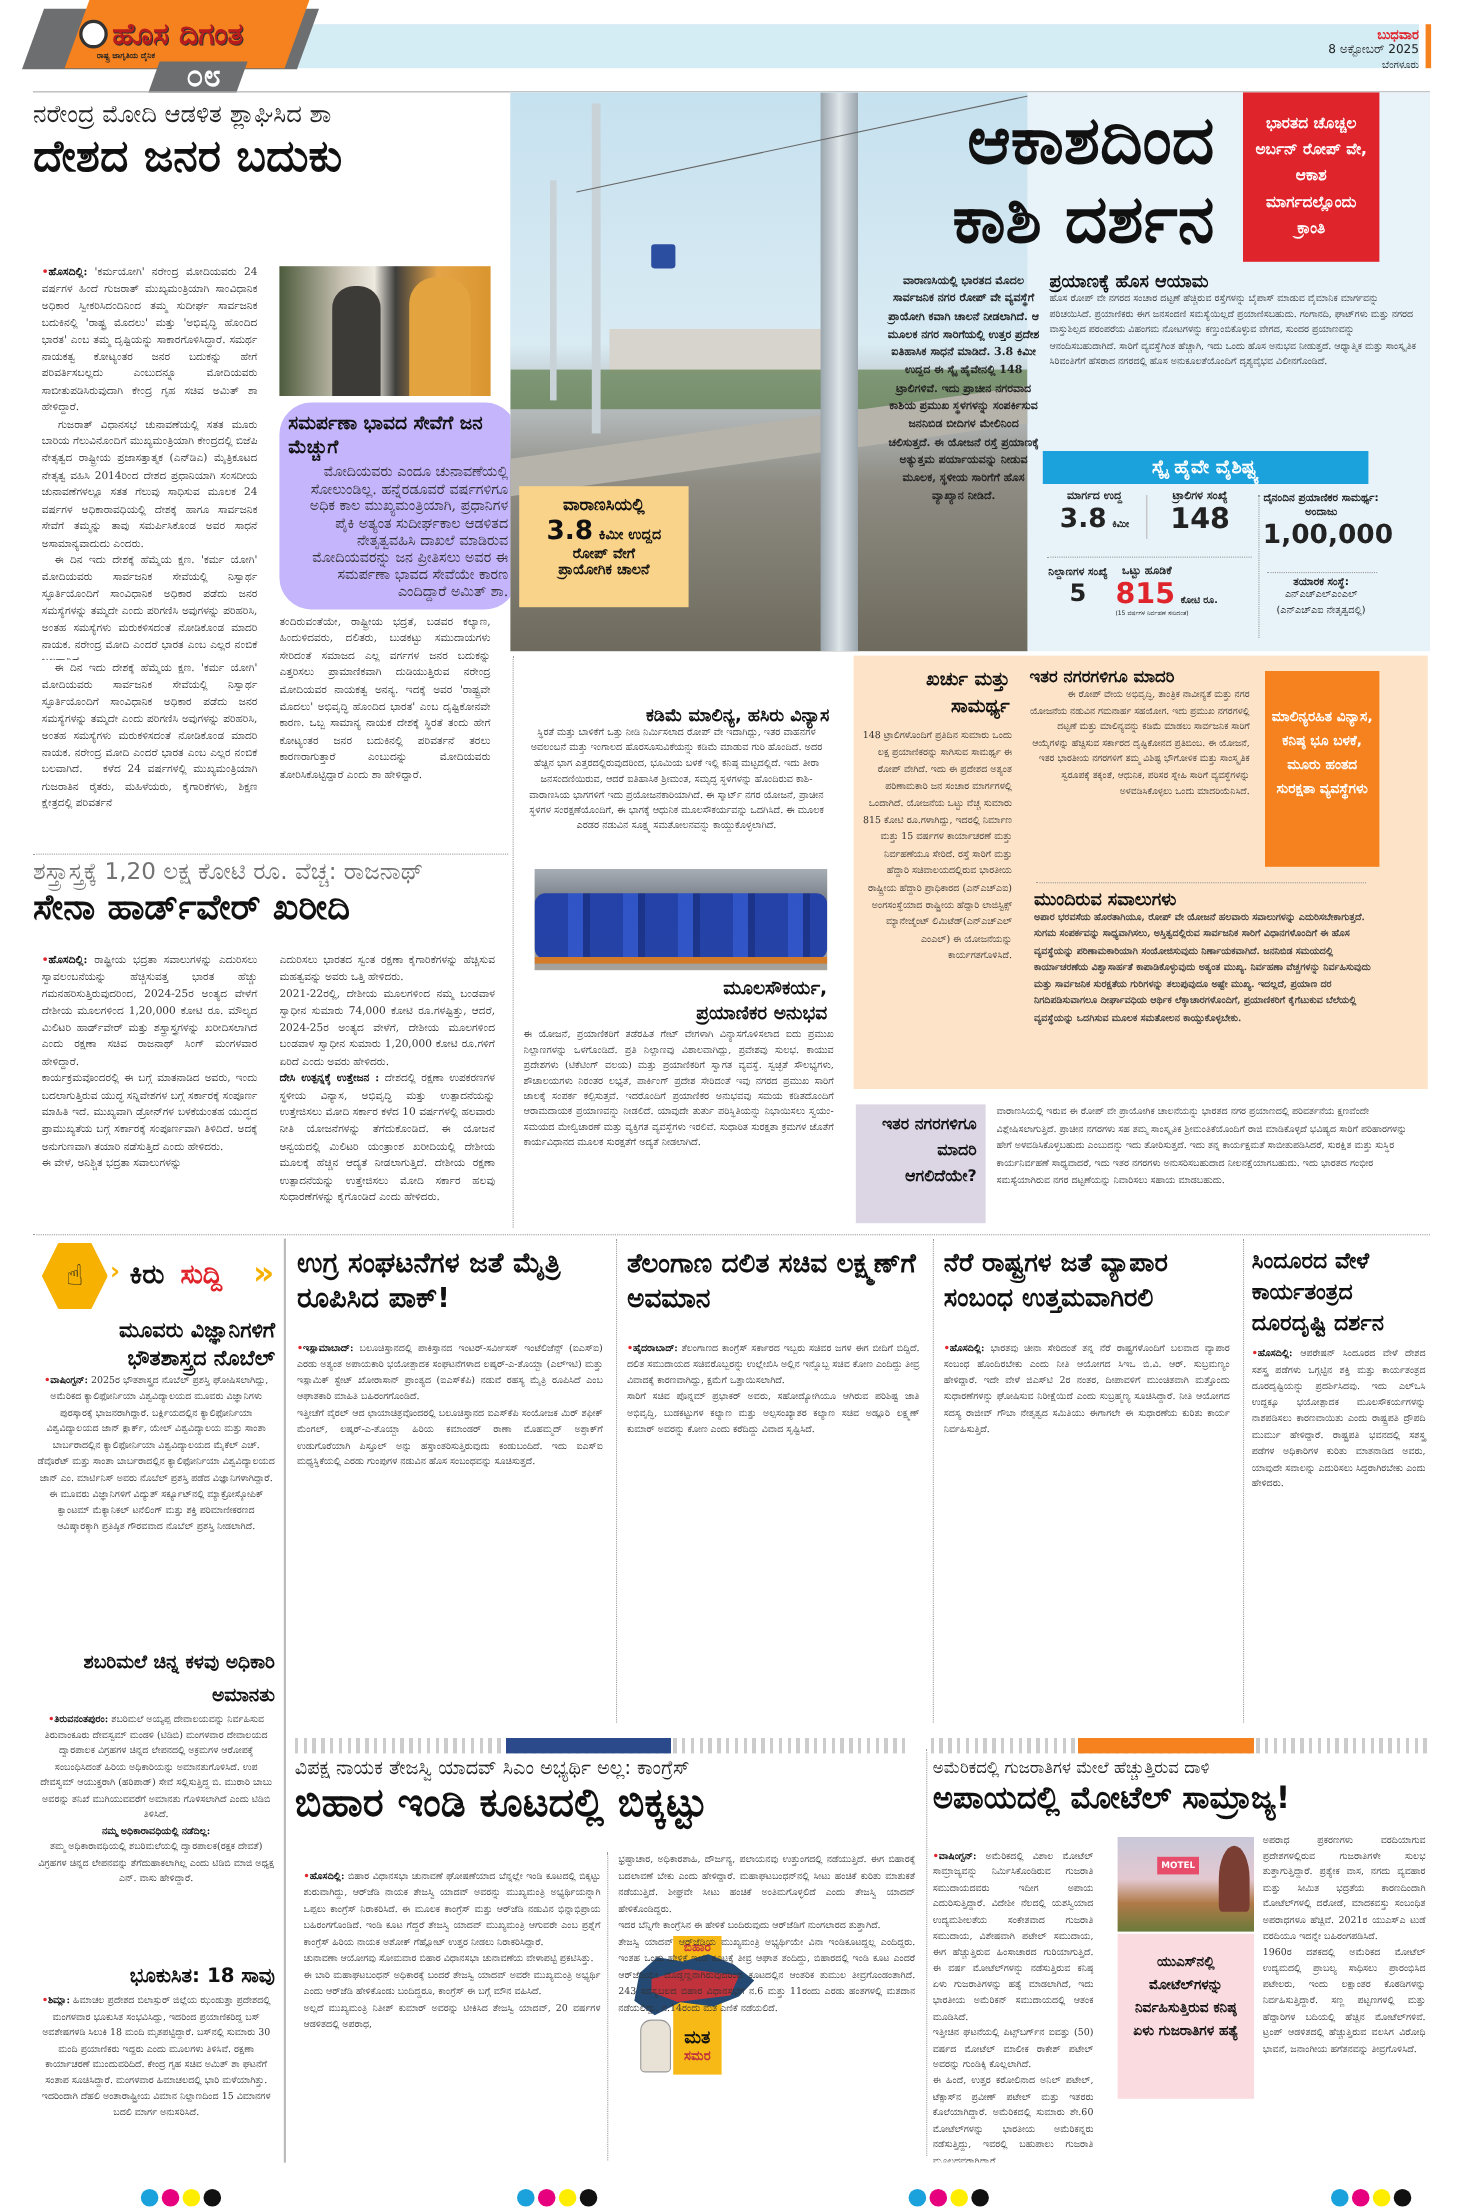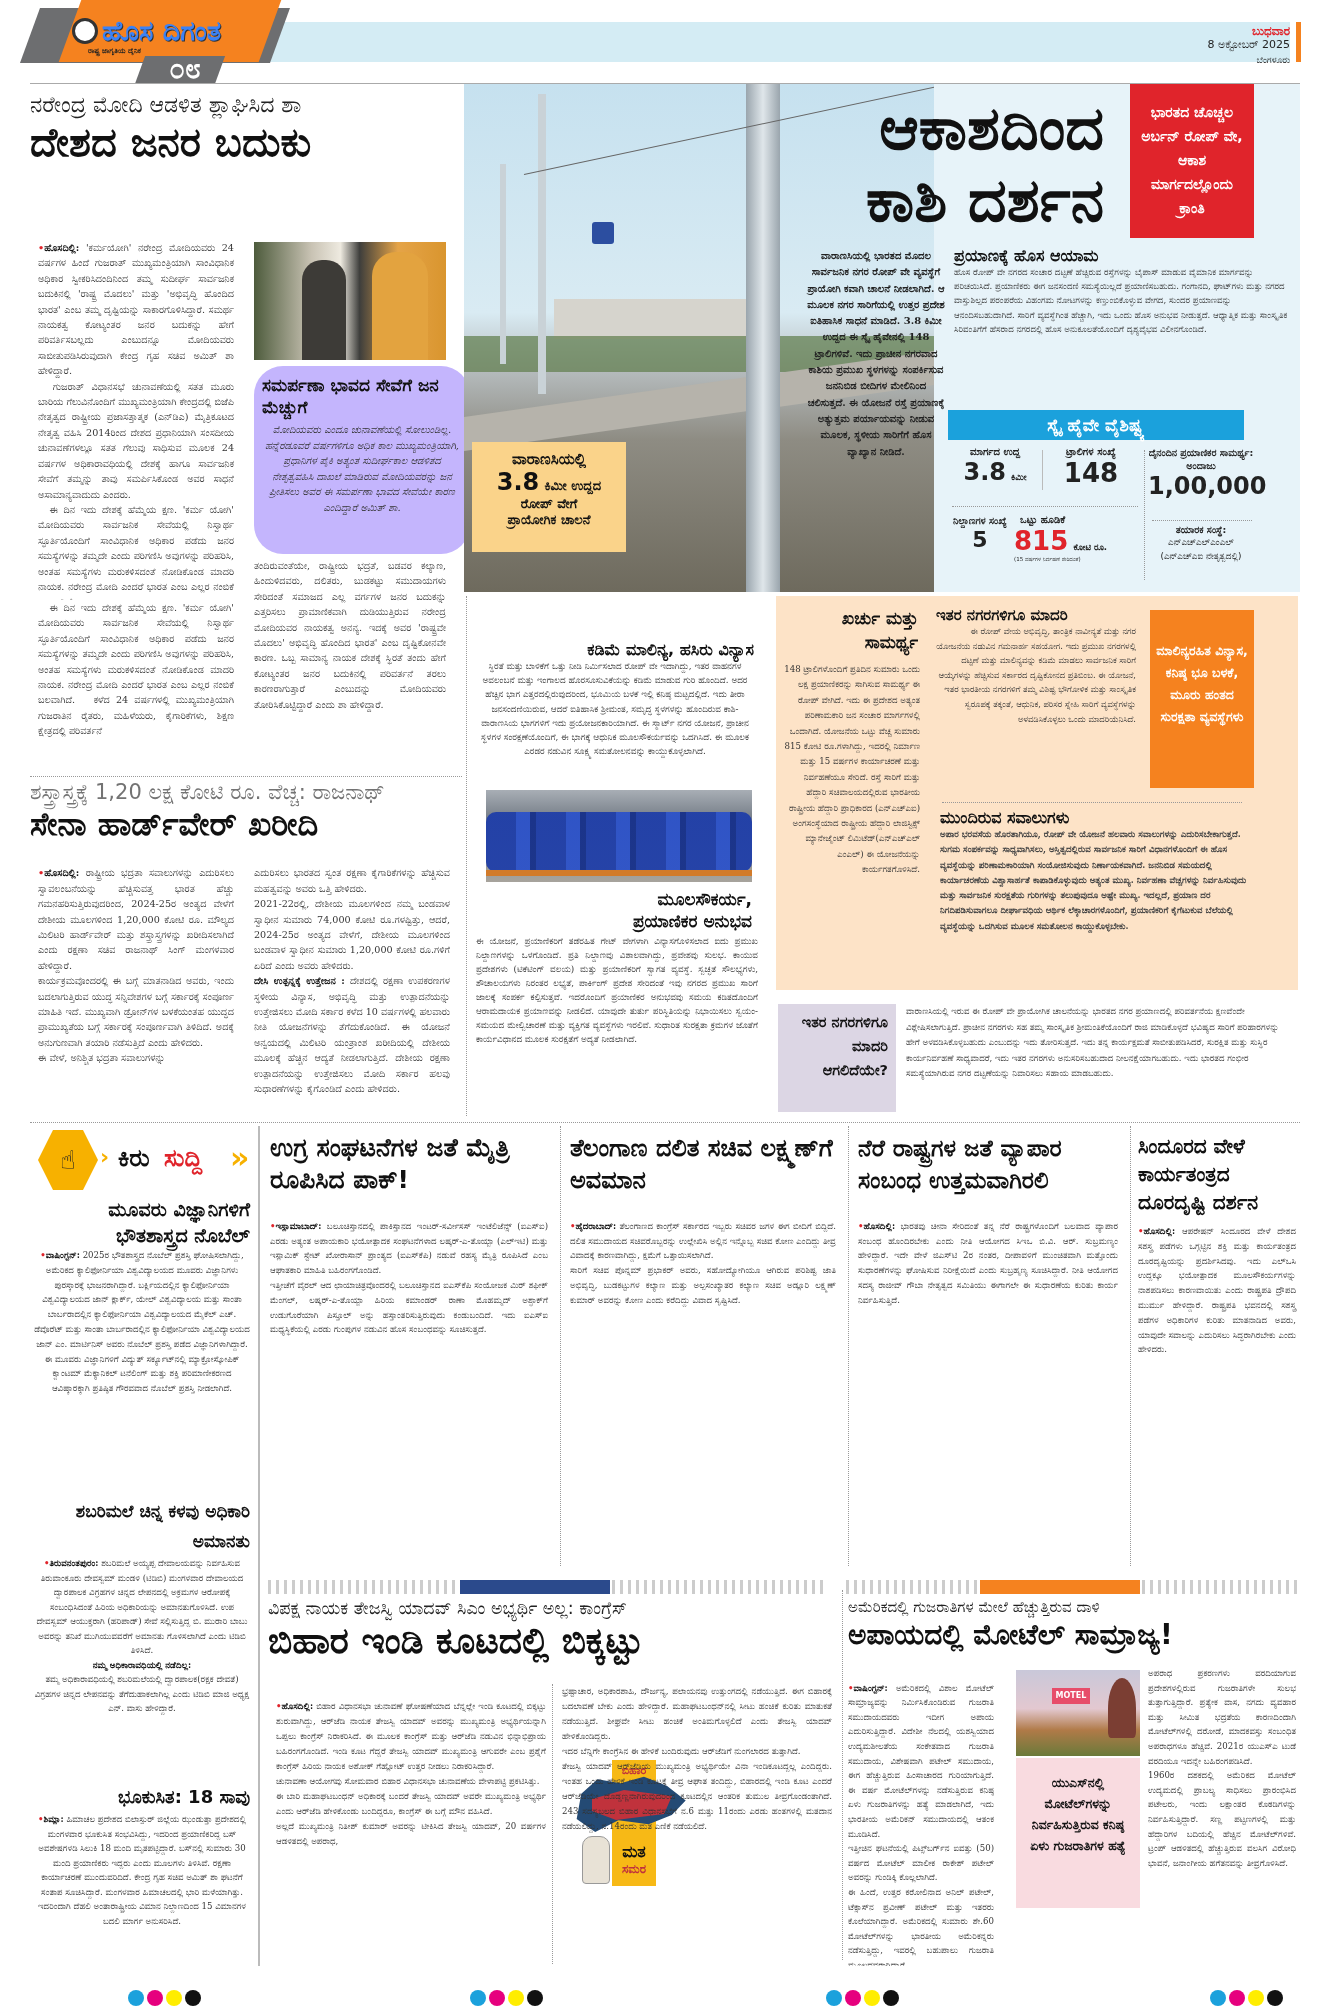--- a/index.html
+++ b/index.html
@@ -18,21 +18,21 @@
 </style>
 </head>
 <body>
 
 <div class="abs" style="left:0;top:0;width:1339px;height:80px;">
   <div class="abs" style="left:268px;top:22px;width:1022px;height:40px;background:#d4ecf4;"></div>
   <div class="abs" style="left:30px;top:8px;width:250px;height:55px;background:#6d6e70;transform:skewX(-20deg);"></div>
   <div class="abs" style="left:70px;top:0;width:200px;height:62px;background:#f5821f;transform:skewX(-20deg);"></div>
   <div class="abs" style="left:72px;top:8px;width:200px;height:46px;display:flex;align-items:center;gap:4px;">
     <span style="display:inline-block;width:26px;height:26px;border-radius:50%;background:#fff;border:3px solid #333;"></span>
-    <span style="font-family:'DejaVu Sans',sans-serif;font-weight:bold;font-size:27px;color:#3b82f6;text-shadow:1px 1px 0 #333;">ಹೊಸ ದಿಗಂತ</span>
+    <span style="font-family:'DejaVu Sans',sans-serif;font-weight:bold;font-size:27px;color:#b91c1c;text-shadow:1px 1px 0 #333;">ಹೊಸ ದಿಗಂತ</span>
   </div>
   <div class="abs" style="left:88px;top:47px;font-size:7px;color:#222;font-weight:bold;">ರಾಷ್ಟ್ರ ಜಾಗೃತಿಯ ದೈನಿಕ</div>
   <div class="abs" style="left:140px;top:56px;width:80px;height:28px;background:#6d6e70;transform:skewX(-20deg);"></div>
   <div class="abs" style="left:155px;top:52px;width:60px;text-align:center;font-size:28px;color:#fff;font-weight:bold;">೦೮</div>
   <div class="abs" style="left:1130px;top:24px;width:160px;text-align:right;">
     <div style="color:#e0242b;font-weight:bold;font-size:12px;">ಬುಧವಾರ</div>
     <div style="font-size:11px;color:#222;">8 ಅಕ್ಟೋಬರ್ 2025</div>
     <div style="font-size:9px;color:#222;margin-top:4px;">ಬೆಂಗಳೂರು</div>
   </div>
   <div class="abs" style="left:1296px;top:22px;width:5px;height:40px;background:#f5821f;"></div>
@@ -53,21 +53,21 @@
   <div class="abs bodytext" style="left:8px;top:512px;width:196px;height:160px;overflow:hidden;">
     &nbsp;&nbsp;<span>ಈ ದಿನ ಇದು ದೇಶಕ್ಕೆ ಹೆಮ್ಮೆಯ ಕ್ಷಣ. 'ಕರ್ಮ ಯೋಗಿ' ಮೋದಿಯವರು ಸಾರ್ವಜನಿಕ ಸೇವೆಯಲ್ಲಿ ನಿಸ್ವಾರ್ಥ ಸ್ಫೂರ್ತಿಯೊಂದಿಗೆ ಸಾಂವಿಧಾನಿಕ ಅಧಿಕಾರ ಪಡೆದು ಜನರ ಸಮಸ್ಯೆಗಳನ್ನು ತಮ್ಮದೇ ಎಂದು ಪರಿಗಣಿಸಿ ಅವುಗಳನ್ನು ಪರಿಹರಿಸಿ, ಅಂತಹ ಸಮಸ್ಯೆಗಳು ಮರುಕಳಿಸದಂತೆ ನೋಡಿಕೊಂಡ ಮಾದರಿ ನಾಯಕ. ನರೇಂದ್ರ ಮೋದಿ ಎಂದರೆ ಭಾರತ ಎಂಬ ಎಲ್ಲರ ನಂಬಿಕೆ ಬಲವಾಗಿದೆ.</span>
     &nbsp;&nbsp;<span>ಕಳೆದ 24 ವರ್ಷಗಳಲ್ಲಿ ಮುಖ್ಯಮಂತ್ರಿಯಾಗಿ ಗುಜರಾತಿನ ರೈತರು, ಮಹಿಳೆಯರು, ಕೈಗಾರಿಕೆಗಳು, ಶಿಕ್ಷಣ ಕ್ಷೇತ್ರದಲ್ಲಿ ಪರಿವರ್ತನೆ</span>
   </div>
   <div class="photo" style="left:224px;top:154px;width:192px;height:118px;background:linear-gradient(90deg,#4d5b3c 0%,#c9c3b4 30%,#eeeae0 45%,#3e3e3c 55%,#e5a448 75%,#d9952e 100%);">
     <div style="position:absolute;left:48px;top:18px;width:44px;height:100px;background:#3d3b37;border-radius:20px 20px 0 0;"></div>
     <div style="position:absolute;left:118px;top:10px;width:56px;height:108px;background:#e3a33f;border-radius:24px 24px 0 0;"></div>
   </div>
   <div class="abs" style="left:224px;top:278px;width:216px;height:188px;background:#c4b5fd;padding:8px;border-radius:29px;">
     <div class="hd" style="font-size:17px;line-height:22px;">ಸಮರ್ಪಣಾ ಭಾವದ ಸೇವೆಗೆ ಜನ ಮೆಚ್ಚುಗೆ</div>
-    <div class="bodytext" style="margin-top:4px;font-size:10px;line-height:15.5px;text-align:center;font-style:italic;">ಮೋದಿಯವರು ಎಂದೂ ಚುನಾವಣೆಯಲ್ಲಿ ಸೋಲುಂಡಿಲ್ಲ. ಹನ್ನೆರಡೂವರೆ ವರ್ಷಗಳಿಗೂ ಅಧಿಕ ಕಾಲ ಮುಖ್ಯಮಂತ್ರಿಯಾಗಿ, ಪ್ರಧಾನಿಗಳ ಪೈಕಿ ಅತ್ಯಂತ ಸುದೀರ್ಘಕಾಲ ಆಡಳಿತದ ನೇತೃತ್ವವಹಿಸಿ ದಾಖಲೆ ಮಾಡಿರುವ ಮೋದಿಯವರನ್ನು ಜನ ಪ್ರೀತಿಸಲು ಅವರ ಈ ಸಮರ್ಪಣಾ ಭಾವದ ಸೇವೆಯೇ ಕಾರಣ ಎಂದಿದ್ದಾರೆ ಅಮಿತ್ ಶಾ.</div>
+    <div class="bodytext" style="margin-top:4px;font-size:13px;line-height:15.5px;text-align:right;">ಮೋದಿಯವರು ಎಂದೂ ಚುನಾವಣೆಯಲ್ಲಿ ಸೋಲುಂಡಿಲ್ಲ. ಹನ್ನೆರಡೂವರೆ ವರ್ಷಗಳಿಗೂ ಅಧಿಕ ಕಾಲ ಮುಖ್ಯಮಂತ್ರಿಯಾಗಿ, ಪ್ರಧಾನಿಗಳ ಪೈಕಿ ಅತ್ಯಂತ ಸುದೀರ್ಘಕಾಲ ಆಡಳಿತದ ನೇತೃತ್ವವಹಿಸಿ ದಾಖಲೆ ಮಾಡಿರುವ ಮೋದಿಯವರನ್ನು ಜನ ಪ್ರೀತಿಸಲು ಅವರ ಈ ಸಮರ್ಪಣಾ ಭಾವದ ಸೇವೆಯೇ ಕಾರಣ ಎಂದಿದ್ದಾರೆ ಅಮಿತ್ ಶಾ.</div>
   </div>
   <div class="abs bodytext" style="left:224px;top:470px;width:192px;height:200px;overflow:hidden;">ತಂದಿರುವಂತೆಯೇ, ರಾಷ್ಟ್ರೀಯ ಭದ್ರತೆ, ಬಡವರ ಕಲ್ಯಾಣ, ಹಿಂದುಳಿದವರು, ದಲಿತರು, ಬುಡಕಟ್ಟು ಸಮುದಾಯಗಳು ಸೇರಿದಂತೆ ಸಮಾಜದ ಎಲ್ಲ ವರ್ಗಗಳ ಜನರ ಬದುಕನ್ನು ಎತ್ತರಿಸಲು ಪ್ರಾಮಾಣಿಕವಾಗಿ ದುಡಿಯುತ್ತಿರುವ ನರೇಂದ್ರ ಮೋದಿಯವರ ನಾಯಕತ್ವ ಅನನ್ಯ. ಇದಕ್ಕೆ ಅವರ 'ರಾಷ್ಟ್ರವೇ ಮೊದಲು' ಅಭಿವೃದ್ಧಿ ಹೊಂದಿದ ಭಾರತ' ಎಂಬ ದೃಷ್ಟಿಕೋನವೇ ಕಾರಣ. ಒಬ್ಬ ಸಾಮಾನ್ಯ ನಾಯಕ ದೇಶಕ್ಕೆ ಸ್ಥಿರತೆ ತಂದು ಹೇಗೆ ಕೋಟ್ಯಂತರ ಜನರ ಬದುಕಿನಲ್ಲಿ ಪರಿವರ್ತನೆ ತರಲು ಕಾರಣರಾಗುತ್ತಾರೆ ಎಂಬುದನ್ನು ಮೋದಿಯವರು ತೋರಿಸಿಕೊಟ್ಟಿದ್ದಾರೆ ಎಂದು ಶಾ ಹೇಳಿದ್ದಾರೆ.</div>
 </div>
 
 <div class="abs" style="left:464px;top:84px;width:836px;height:508px;background:#e7f3f9;">
 
   <div class="photo" style="left:0;top:0;width:470px;height:508px;background:linear-gradient(180deg,#c6e1ef 0%,#d9ebf3 45%,#b9c0c3 55%,#8e8c83 70%,#6e6a5d 100%);">
     <div style="position:absolute;left:90px;top:215px;width:220px;height:40px;background:#d6d4cd;"></div>
     <div style="position:absolute;left:0;top:252px;width:470px;height:36px;background:#5e7c4a;opacity:.7;"></div>
     <div style="position:absolute;left:0;top:300px;width:470px;height:34px;background:#b6b3ab;transform:skewY(-8deg);"></div>

